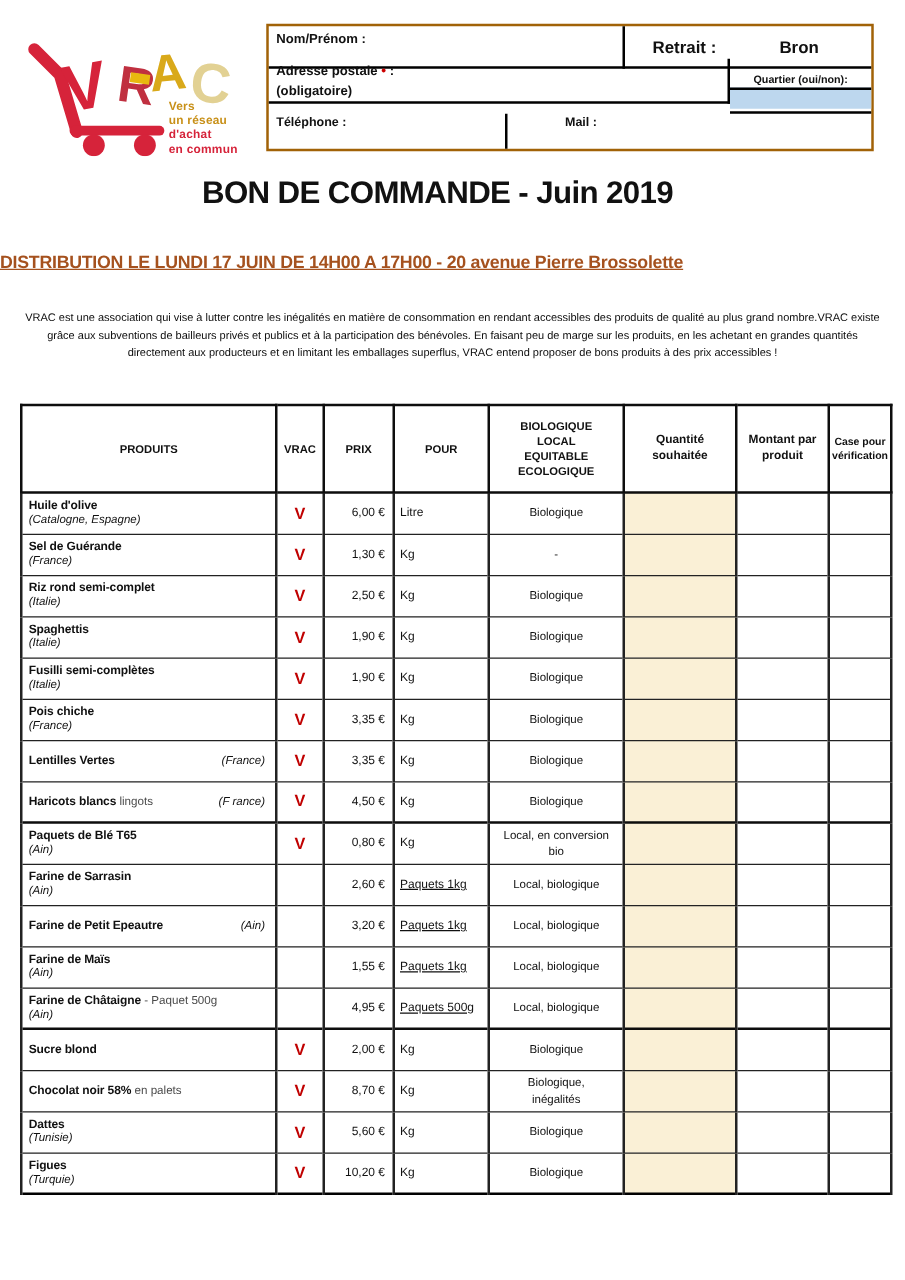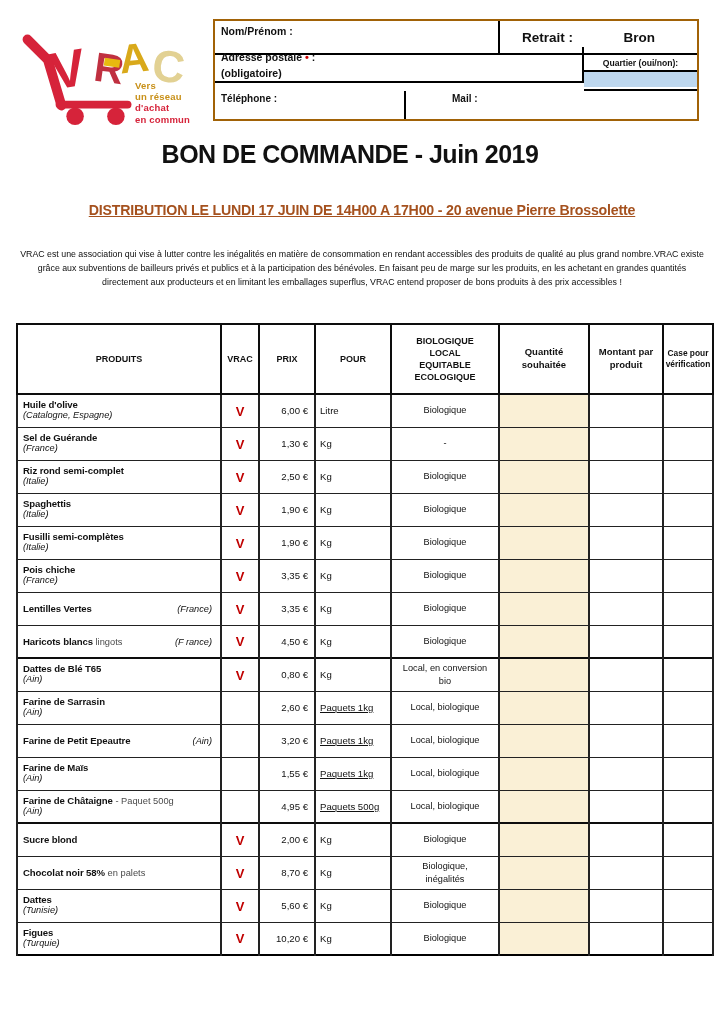--- a/index.html
+++ b/index.html
@@ -22,21 +22,21 @@
   .cell-retrait{left:285px;top:0;width:197px;height:34px;border-bottom:2px solid #000;display:flex;align-items:center;justify-content:space-between;padding:0 42px 0 22px;font-size:13.5px;}
   .cell-addr{left:0;top:26px;width:369px;height:36px;border-right:2px solid #000;border-bottom:2px solid #000;font-size:10.5px;padding:3px 0 0 6px;line-height:1.45;}
   .cell-quartier{left:369px;top:34px;width:113px;height:36px;border-bottom:2px solid #000;}
   .quartier-label{font-size:8.6px;text-align:center;padding-top:3px;font-weight:bold;}
   .quartier-input{margin-top:2px;height:15px;background:var(--blue);border-top:2px solid #000;}
   .cell-phone{left:0;top:70px;width:191px;height:28px;border-right:2px solid #000;font-size:10px;padding:2px 0 0 6px;}
   .cell-mail{left:191px;top:70px;width:291px;height:28px;font-size:10px;padding:2px 0 0 6px;margin-left:40px;}
   .req-dot{color:#CC0000;font-size:11px;}
   
   .doc-title{position:absolute;left:0;top:140px;width:700px;text-align:center;font-size:25px;font-weight:bold;letter-spacing:-.5px;}
-  .distribution{position:absolute;left:0;top:202px;width:724px;text-align:center;font-size:14.2px;font-weight:bold;text-decoration:underline;color:var(--rust);letter-spacing:-.2px;}
+  .distribution{position:absolute;left:0;top:202px;width:724px;text-align:left;font-size:14.2px;font-weight:bold;text-decoration:underline;color:var(--rust);letter-spacing:-.2px;}
   .intro{position:absolute;left:17px;top:247px;width:690px;text-align:center;font-size:8.8px;line-height:1.6;color:#0d0d0d;}
   
   .order-table{position:absolute;left:16px;top:323px;width:696px;border-collapse:collapse;table-layout:fixed;border:2px solid #000;}
   .order-table th{border:2px solid #0d0d0d;font-size:9px;font-weight:bold;text-align:center;vertical-align:middle;white-space:pre-line;padding:2px;line-height:1.35;}
   .order-table th.h-qte,.order-table th.h-mont{font-size:9.5px;}
   .order-table th.h-case{font-size:8.4px;overflow-wrap:anywhere;padding:2px 1px;}
   .order-table thead tr{height:70px;}
   .order-table tbody tr{height:33px;}
   .order-table td{border:1px solid #222;border-left-width:2px;border-right-width:2px;vertical-align:middle;box-sizing:border-box;}
   .order-table tr.thick-top td{border-top:2px solid #0d0d0d;}
@@ -302,21 +302,21 @@
       <span>Kg</span>
     </td>
     <td class="c-bio">Biologique</td>
     <td class="c-qte"></td>
     <td></td>
     <td></td>
   </tr>
       <tr class="thick-top">
     <td class="c-prod">
       <div class="prod-line1">
-        <span class="prod-name">Dattes de Blé T65</span>
+        <span class="prod-name">Paquets de Blé T65</span>
         <span class="prod-suffix"></span>
 
       </div>
       <div class="origin-block">(Ain)</div>
     </td>
     <td class="c-vrac">
       <span class="vrac-v">V</span>
     </td>
     <td class="c-prix">0,80 €</td>
     <td class="c-pour">

